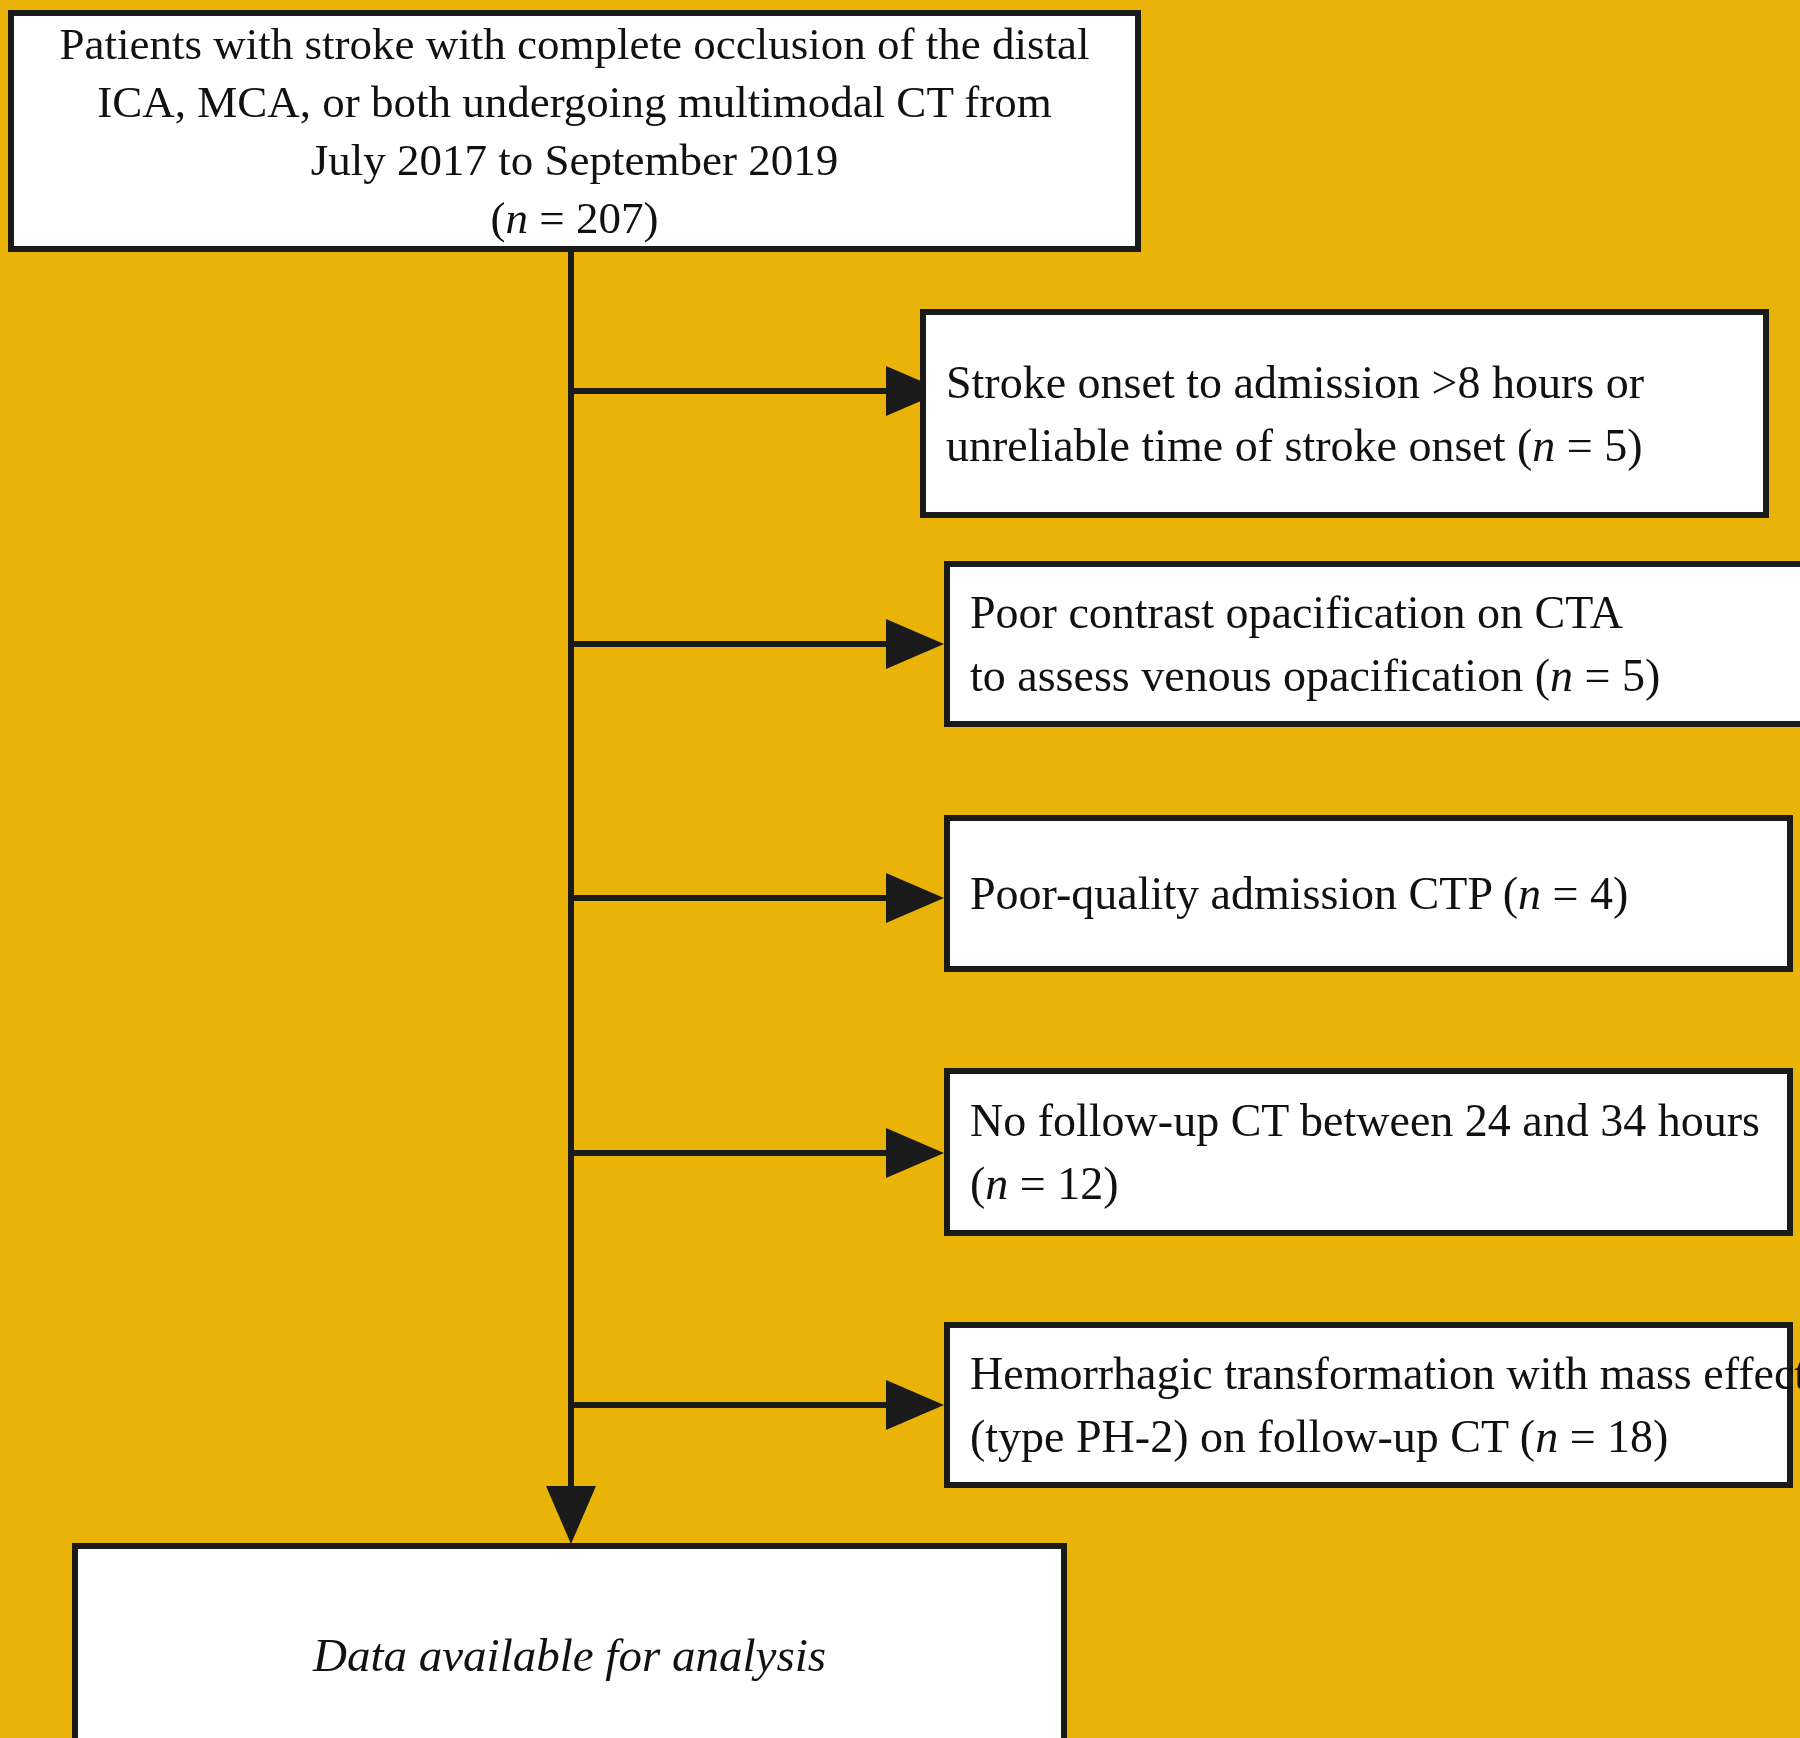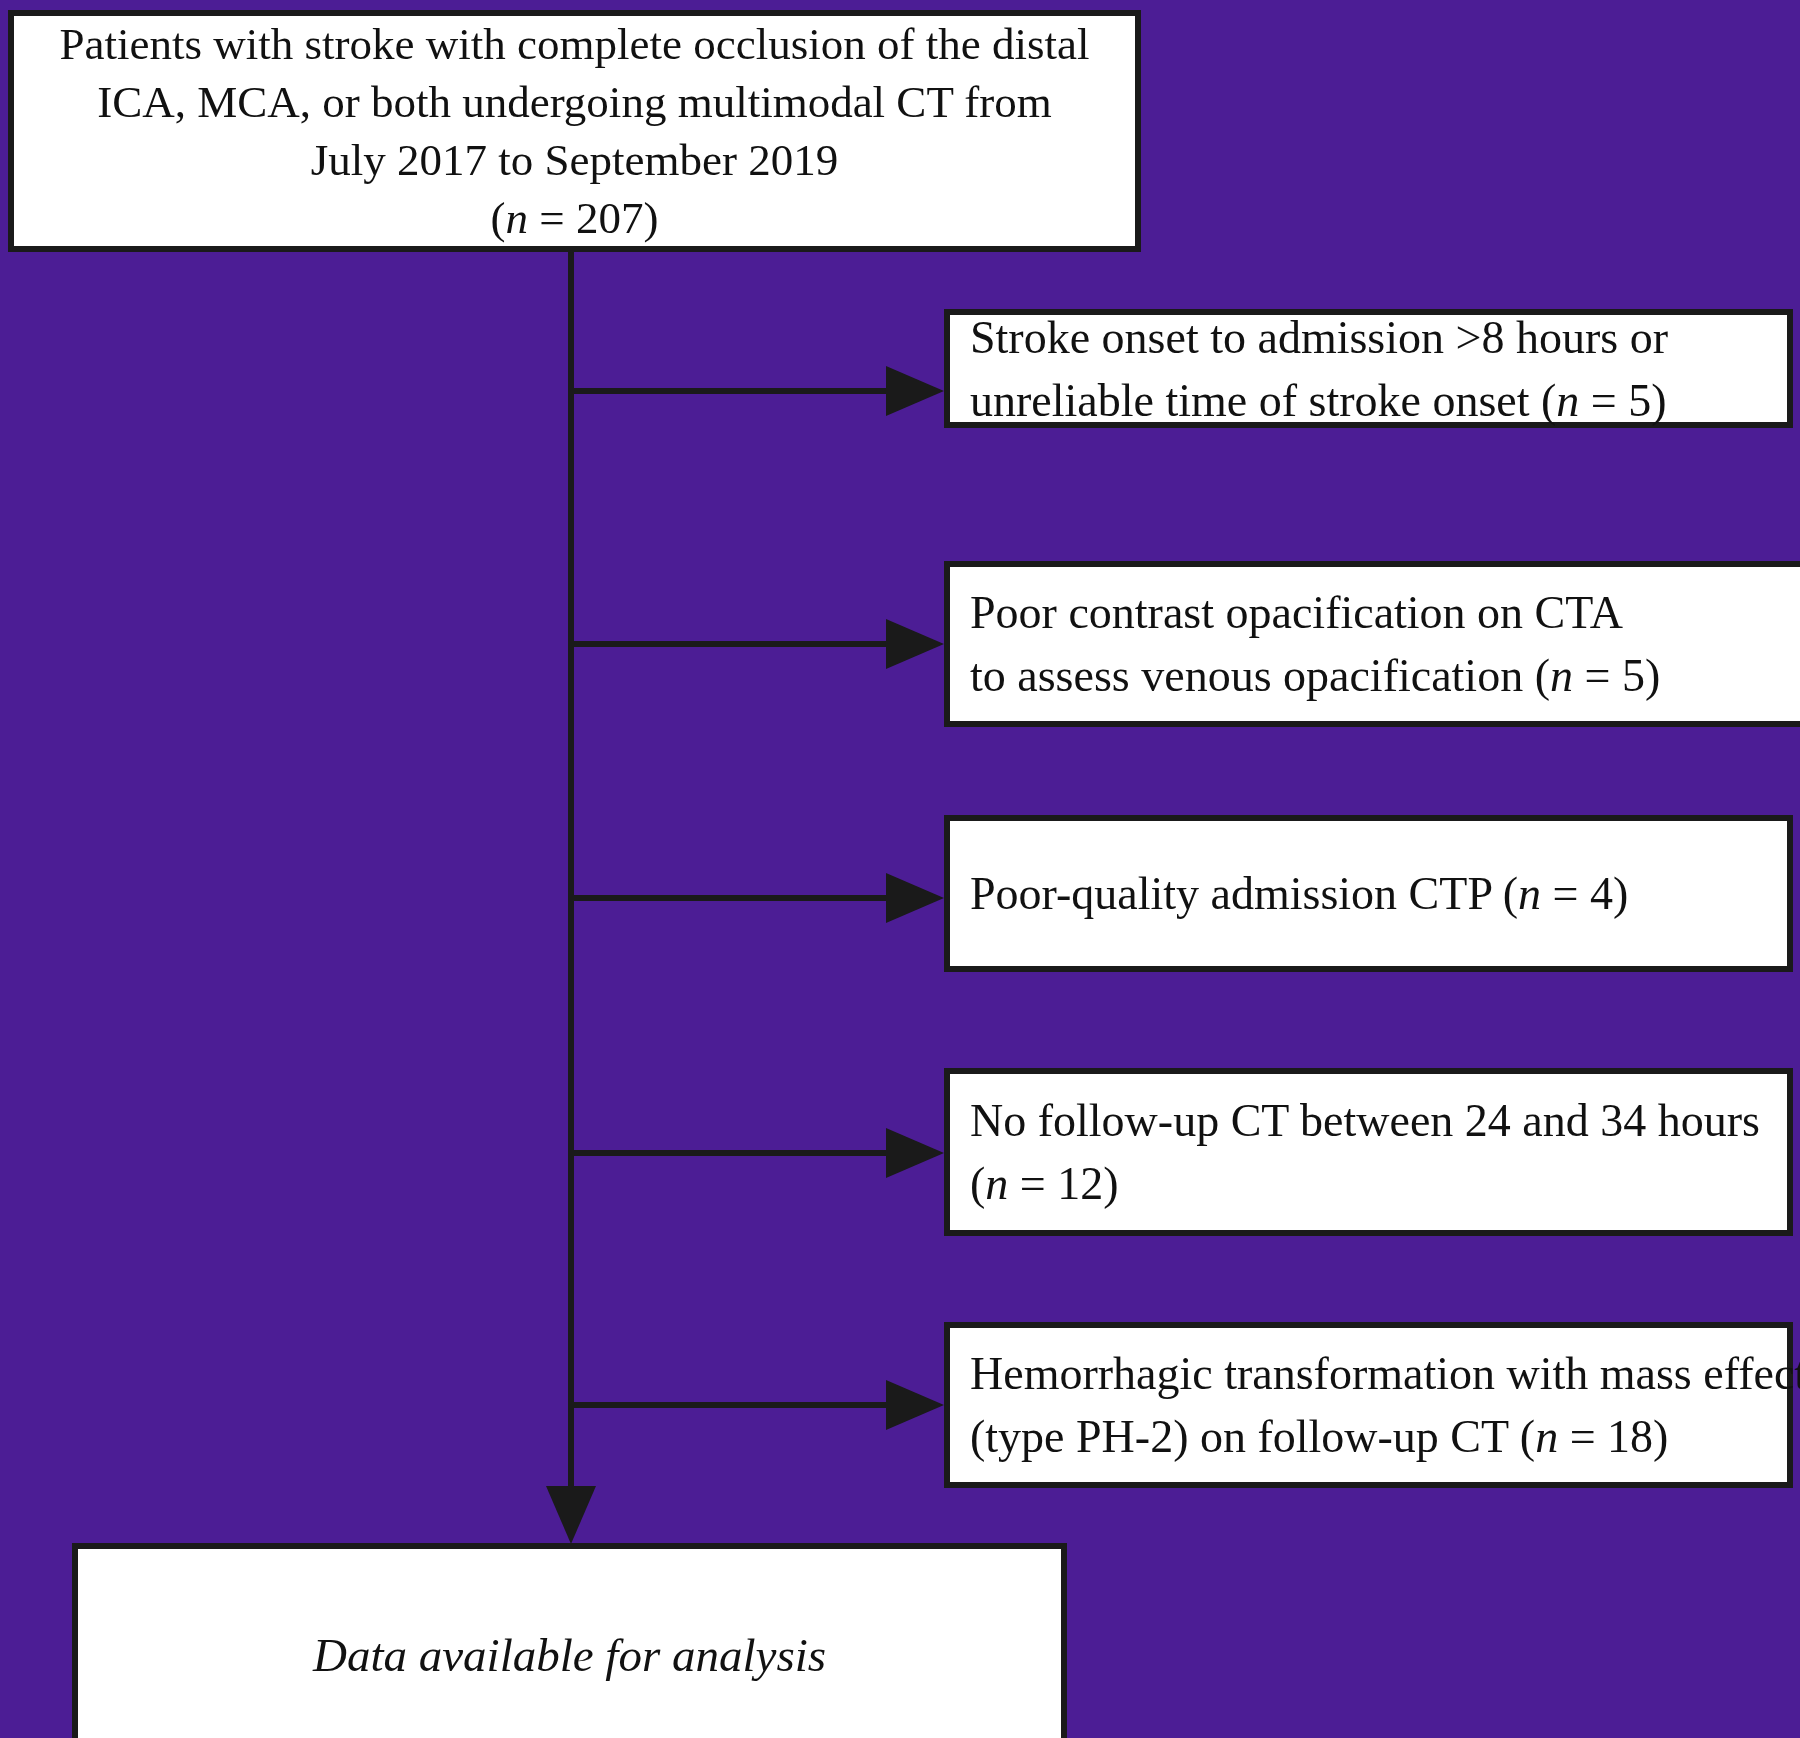--- a/index.html
+++ b/index.html
@@ -1,20 +1,20 @@
 <!DOCTYPE html>
 <html><head>
 <meta charset="utf-8">
 <style>
   html, body { margin: 0; padding: 0; background: #ffffff; }
   .canvas {
     position: relative;
     width: 1800px;
     height: 1738px;
-    background: #4c1d95;
+    background: #eab308;
     font-family: "Liberation Serif", "DejaVu Serif", serif;
     color: #111111;
     overflow: hidden;
   }
   .box {
     position: absolute;
     background: #ffffff;
     border: 6px solid #1a1a1a;
     box-sizing: border-box;
     display: flex;
@@ -53,21 +53,21 @@
       <div class="line">ICA, MCA, or both undergoing multimodal CT from</div>
       <div class="line">July 2017 to September 2019</div>
       <div class="line">(<i>n</i> = 207)</div>
     </div>
 
   <div class="vline" style="left:568px; top:250px; height:1238px;"></div>
   <div class="arrow-down" style="left:546px; top:1486px;"></div>
 
   <div class="hline" style="left:571px; top:388px; width:317px;"></div>
   <div class="arrow-right" style="left:886px; top:366px;"></div>
-  <div class="box leftal exclusion" style="left:944px; top:309px; width:849px; height:119px;">
+  <div class="box leftal exclusion" style="left:920px; top:309px; width:849px; height:209px;">
       <div class="line">Stroke onset to admission &gt;8 hours or</div>
       <div class="line">unreliable time of stroke onset (<i>n</i> = 5)</div>
     </div>
 
   <div class="hline" style="left:571px; top:641px; width:317px;"></div>
   <div class="arrow-right" style="left:886px; top:619px;"></div>
   <div class="box leftal exclusion" style="left:944px; top:561px; width:999px; height:166px;">
       <div class="line">Poor contrast opacification on CTA</div>
       <div class="line">to assess venous opacification (<i>n</i> = 5)</div>
     </div>

